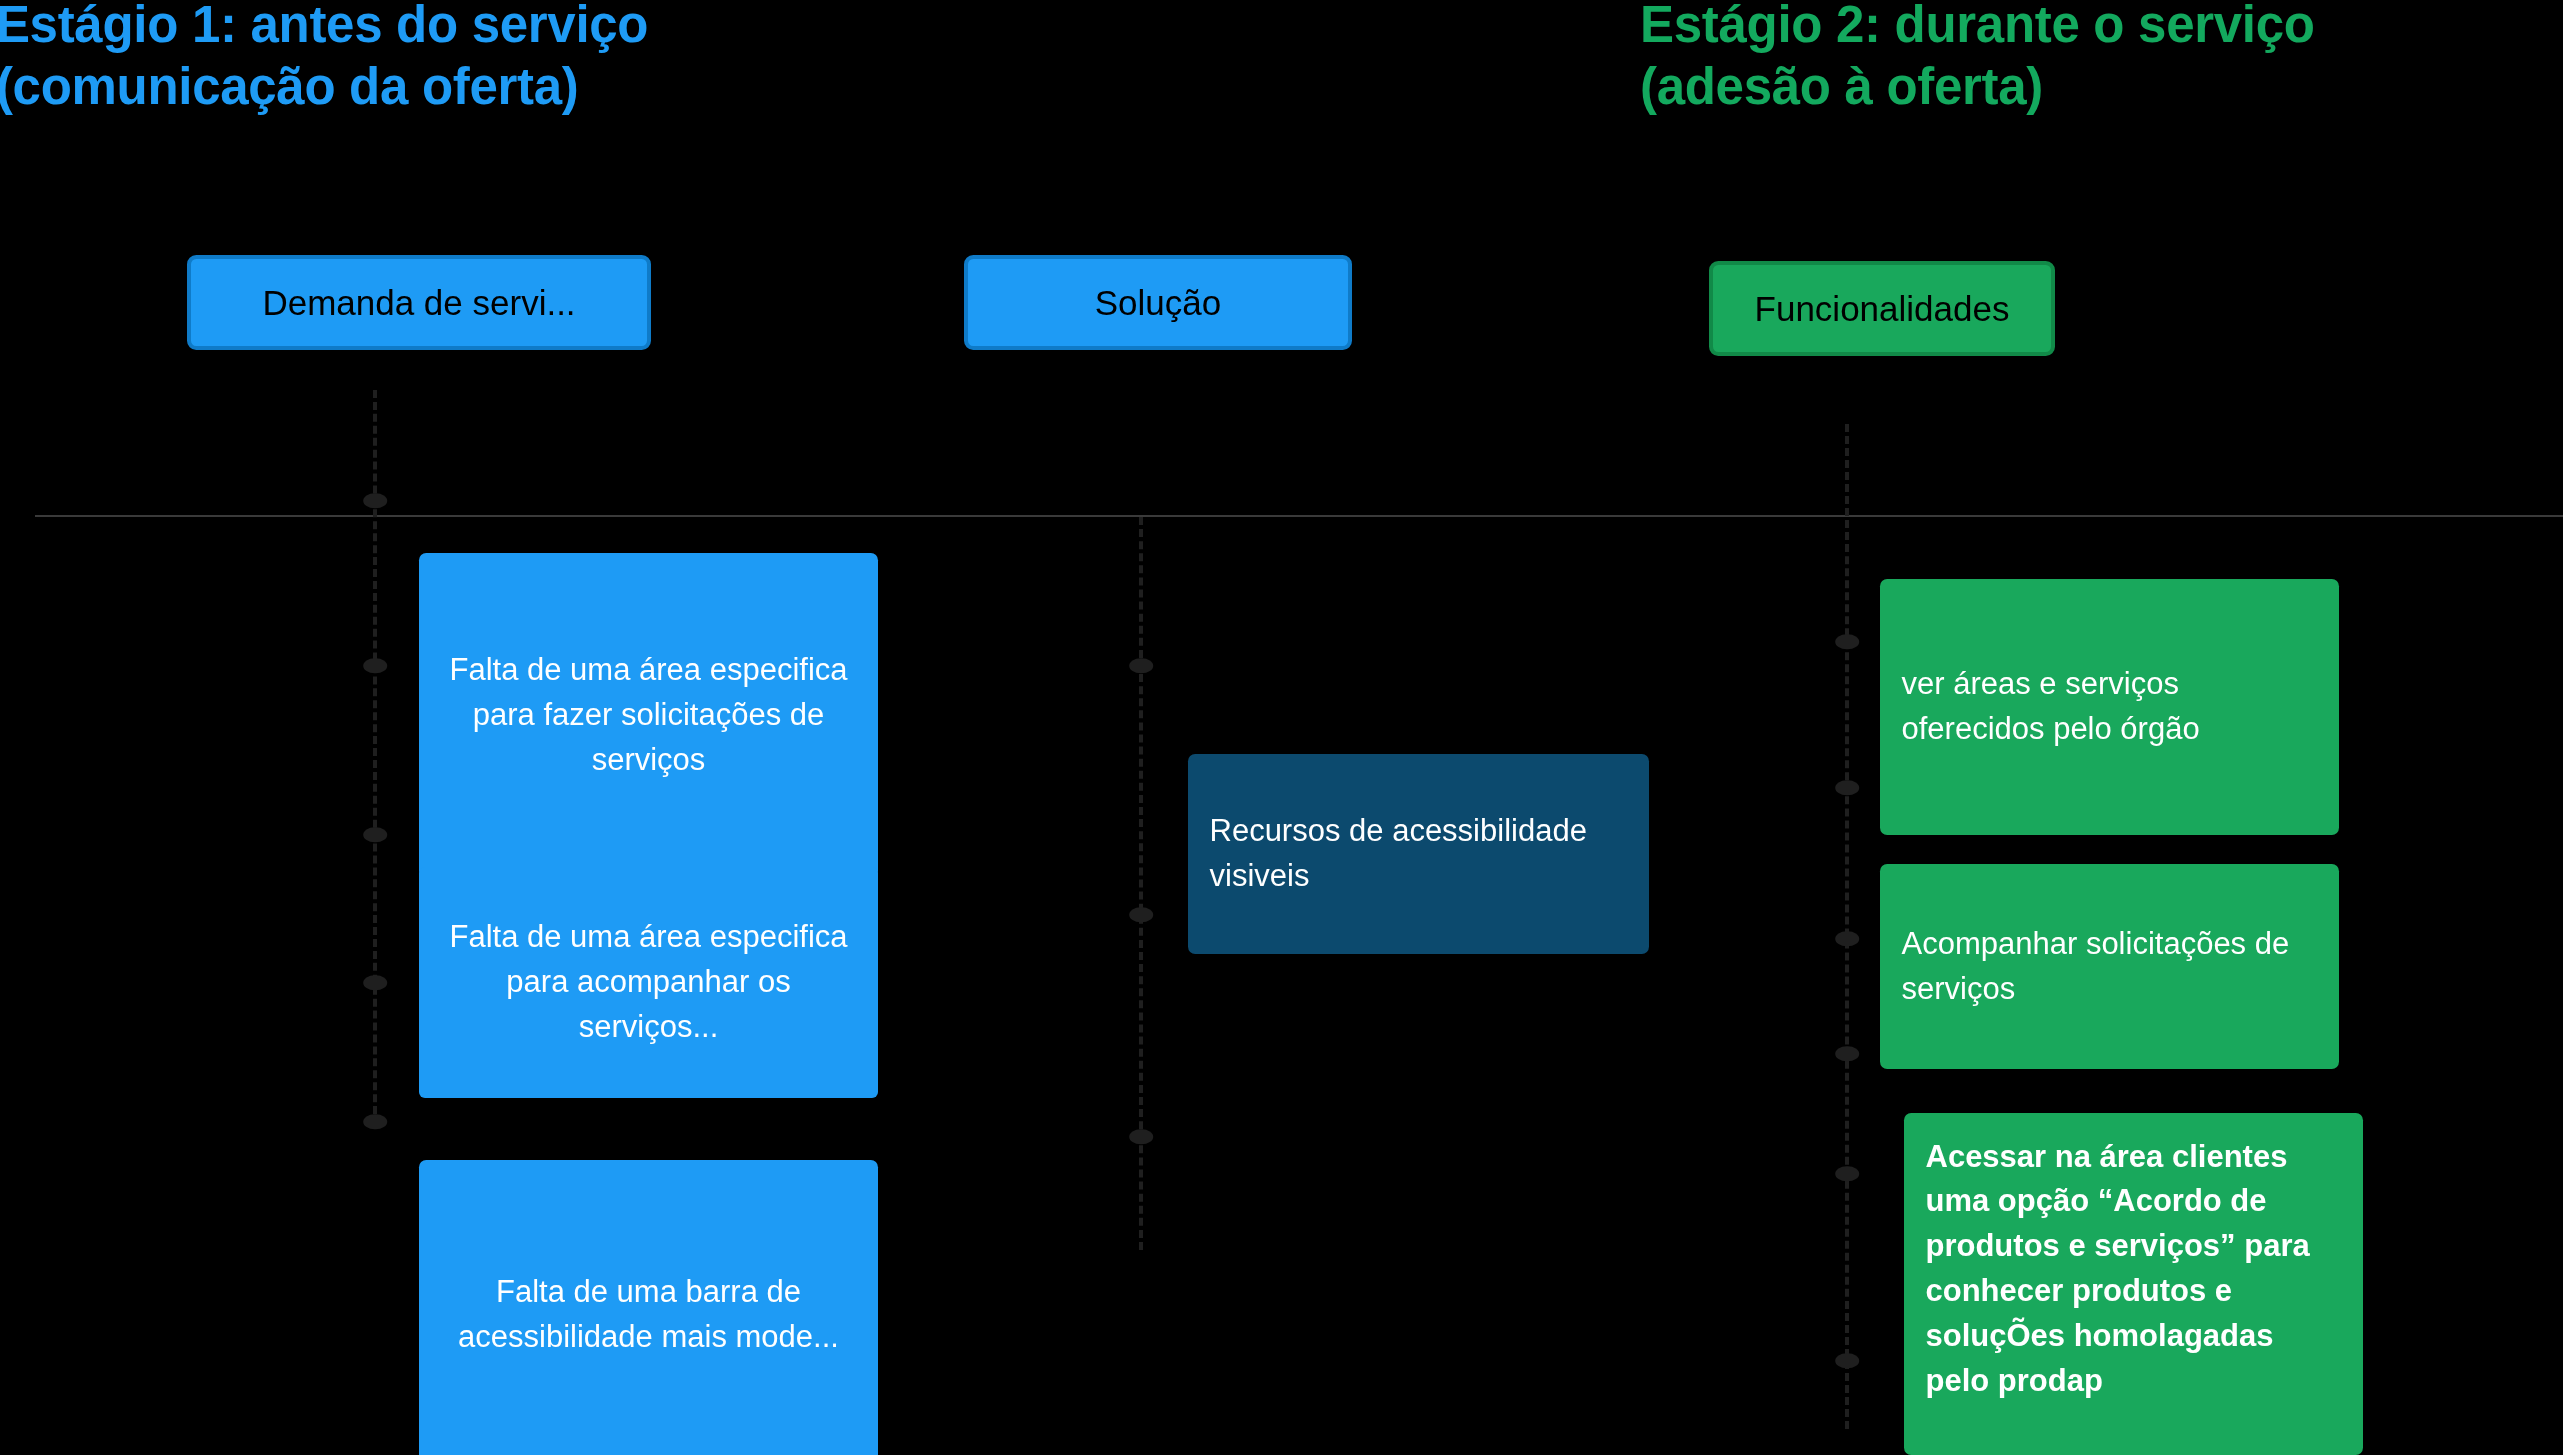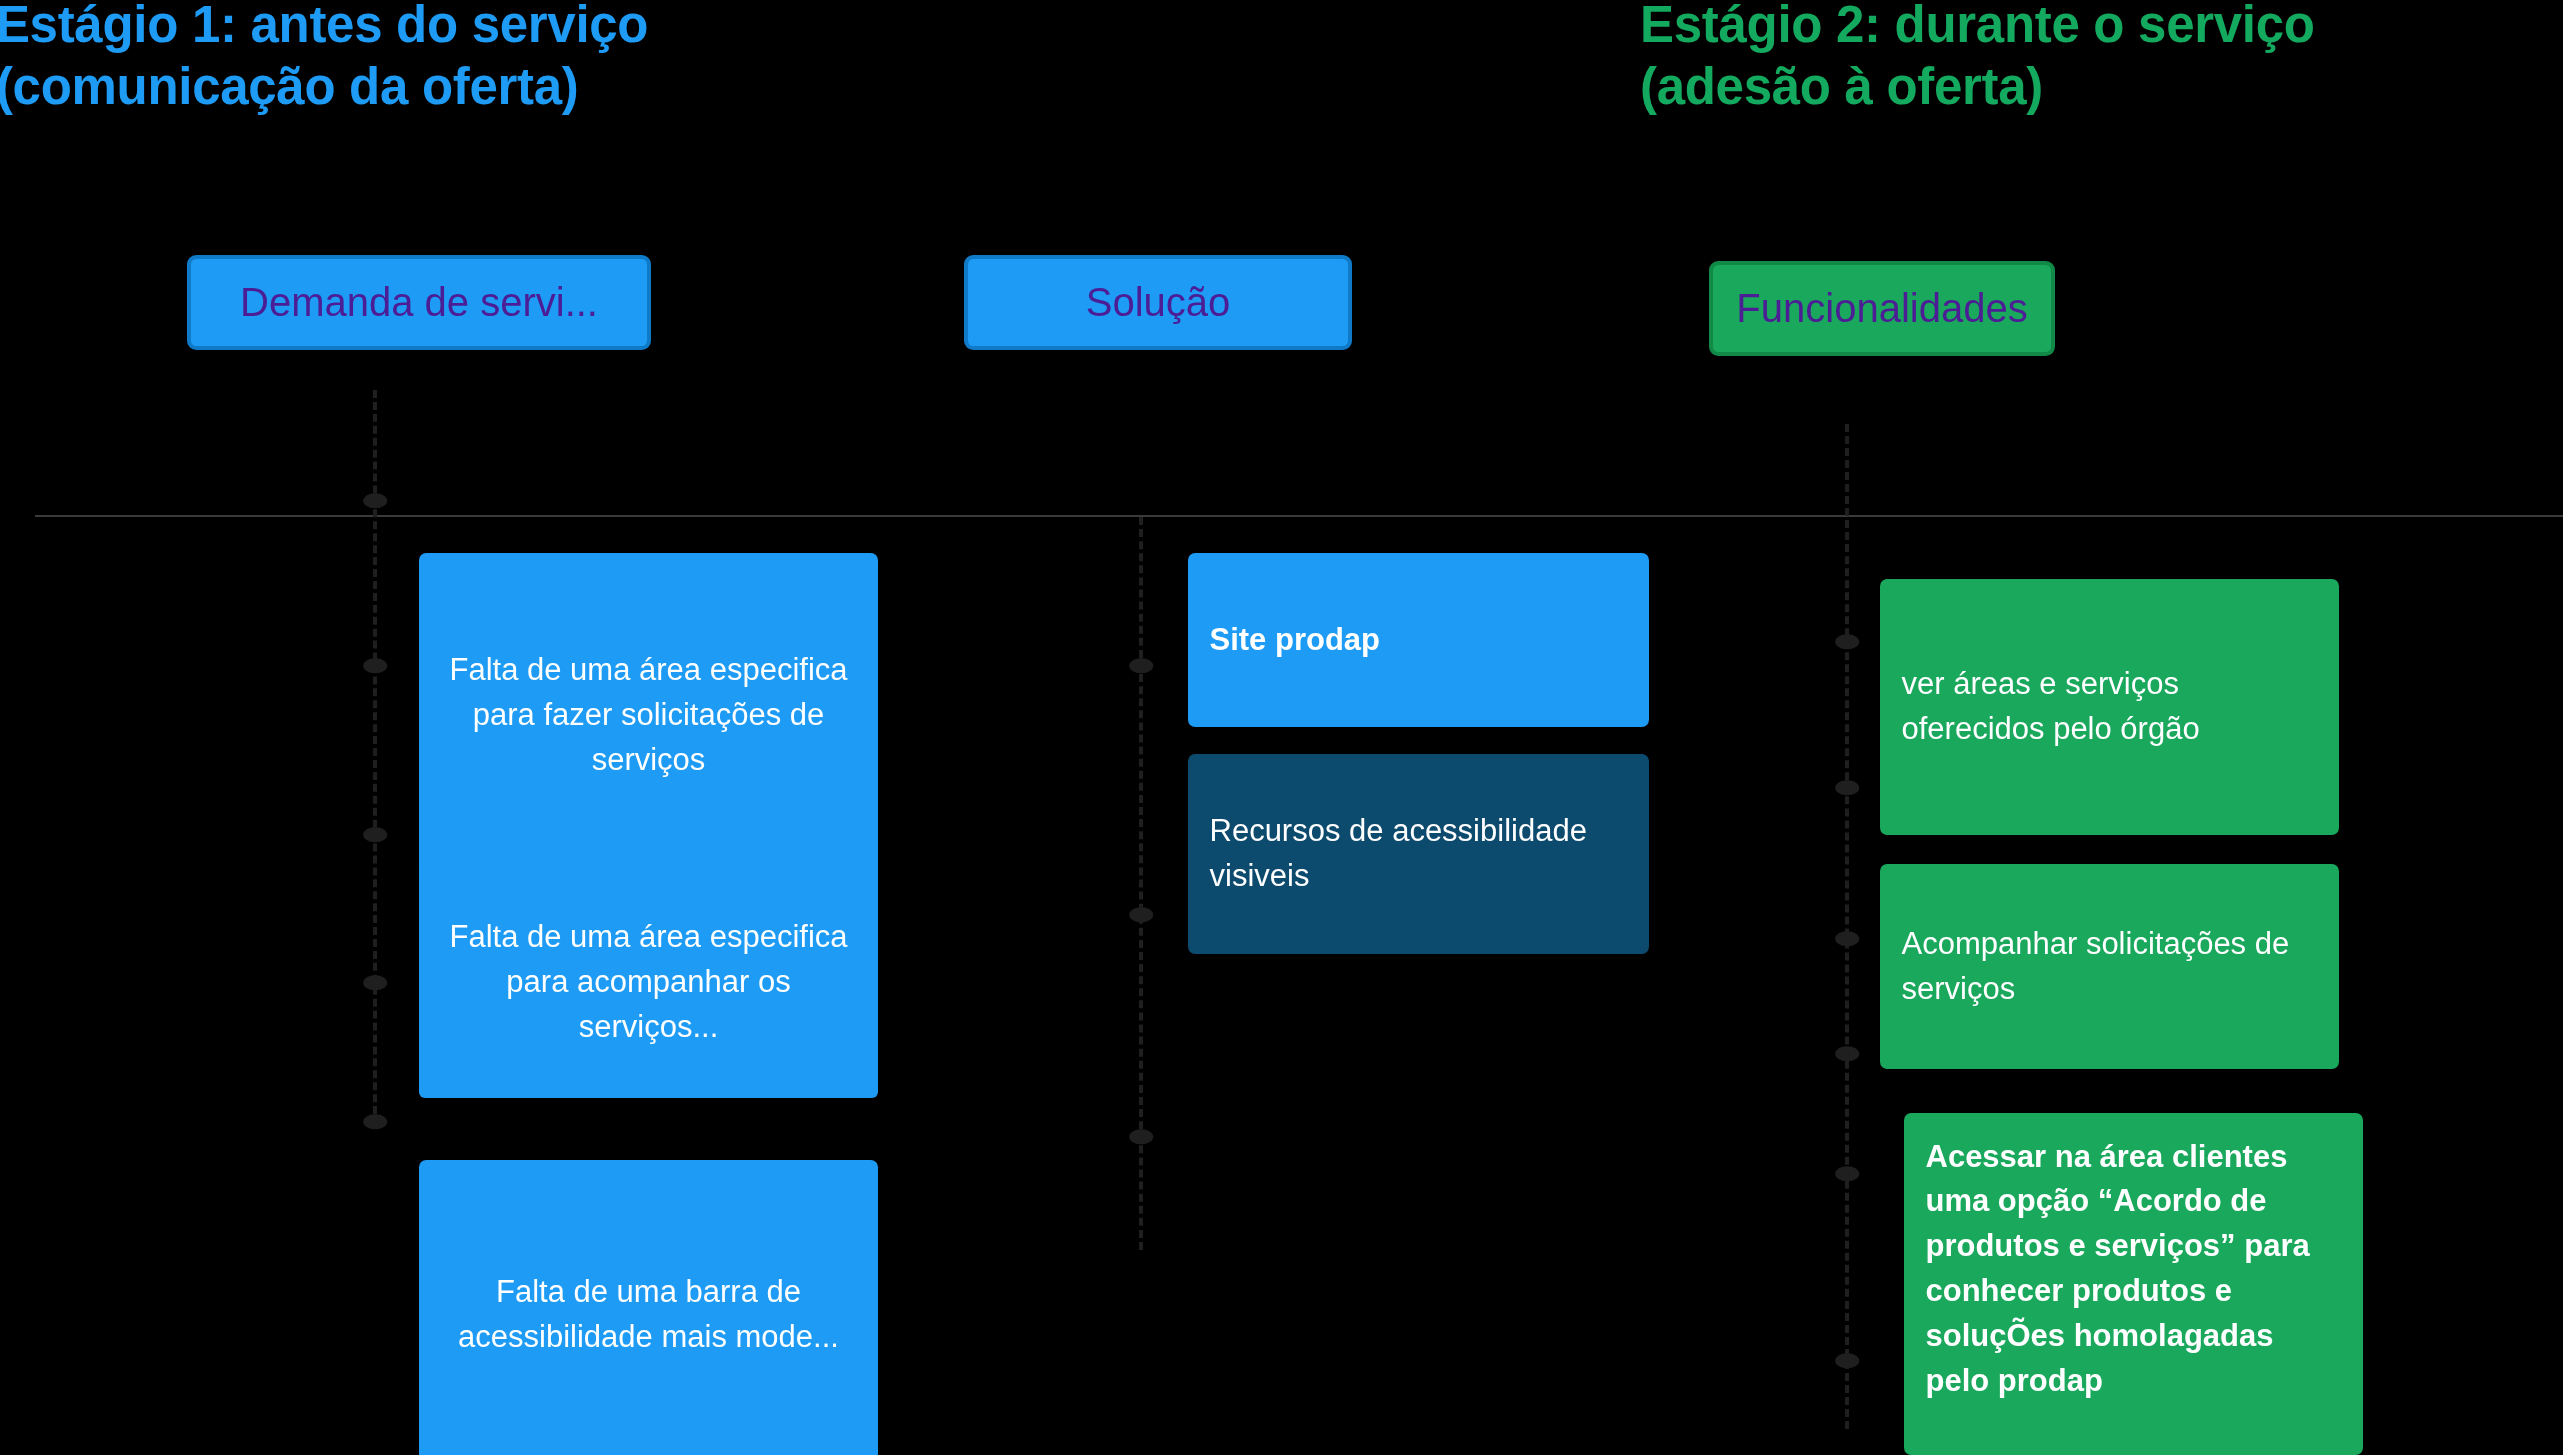--- a/index.html
+++ b/index.html
@@ -20,22 +20,22 @@
     white-space:pre-line;
   }
   .stage-title .l2{display:block;}
 
   
   .hdr-box{
     position:absolute;
     box-sizing:border-box;
     display:flex;align-items:center;justify-content:center;
     border-radius:9.2px;
-    color:#4c1d95;
-    font-size:40px;
+    color:#000000;
+    font-size:35px;
     font-weight:400;
     text-align:center;
     padding:0 9.2px;
     border-style:solid;
     overflow:hidden;
   }
 
   
   .divider{
     position:absolute;
@@ -121,23 +121,20 @@
   <div class="card c-center" id="c0_0" style="left:419px;top:553px;width:459px;height:325px;background:#1E9BF5;">
     <div class="txt">Falta de uma área especifica para fazer solicitações de serviços</div>
   </div>
   <div class="card c-center" id="c0_1" style="left:419px;top:867px;width:459px;height:231px;background:#1E9BF5;border-radius:6px;">
     <div class="txt">Falta de uma área especifica para acompanhar os serviços...</div>
   </div>
   <div class="card c-center" id="c0_2" style="left:419px;top:1160px;width:459px;height:310px;background:#1E9BF5;">
     <div class="txt">Falta de uma  barra de acessibilidade mais mode...</div>
   </div>
 
-  <div class="card c-left bold" id="c1_0" style="left:1188px;top:553px;width:461px;height:174px;background:#1E9BF5;">
-    <div class="txt">Site prodap</div>
-  </div>
   <div class="card c-left" id="c1_1" style="left:1188px;top:754px;width:461px;height:200px;background:#0c4a6e;">
     <div class="txt">Recursos de acessibilidade visiveis</div>
   </div>
 
   <div class="card c-left" id="c2_0" style="left:1880px;top:559px;width:459px;height:256px;background:#19A85C;margin-top:20px;">
     <div class="txt">ver  áreas e serviços oferecidos pelo órgão</div>
   </div>
   <div class="card c-left" id="c2_1" style="left:1880px;top:864px;width:459px;height:205px;background:#19A85C;">
     <div class="txt">Acompanhar solicitações de serviços</div>
   </div>

